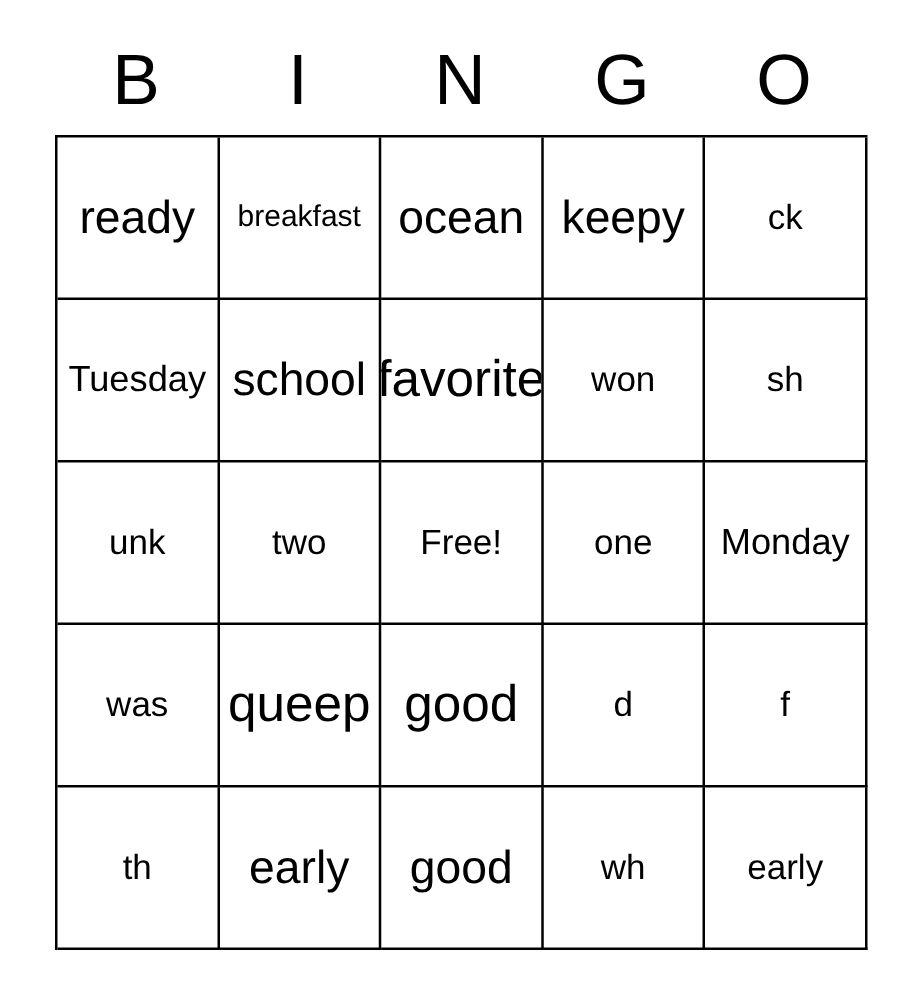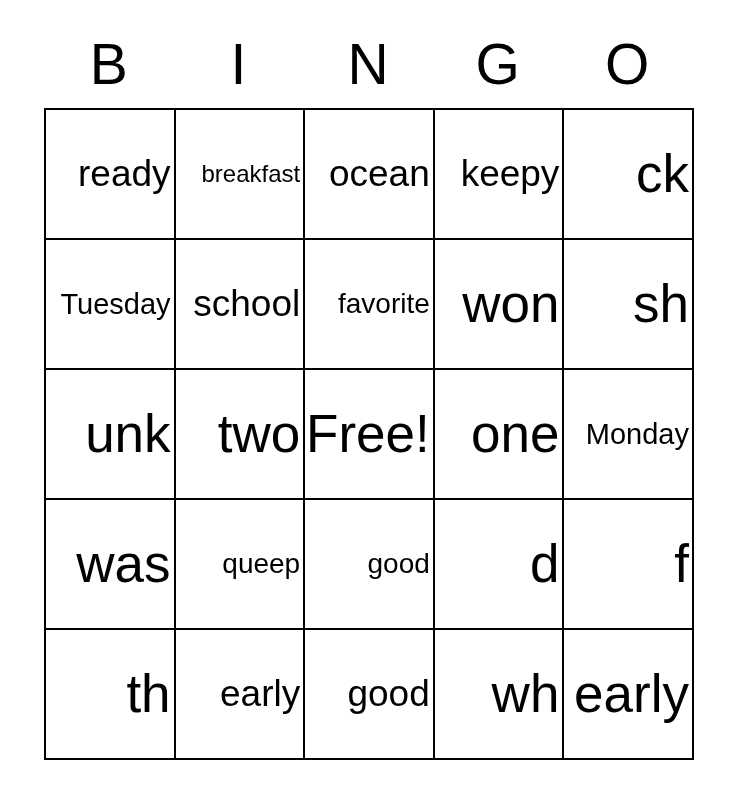--- a/index.html
+++ b/index.html
@@ -46,34 +46,34 @@
   }
   .cell {
     flex: 1 1 0;
     width: 129.2px;
     height: 130px;
     border-right: 2px solid #000;
     border-bottom: 2px solid #000;
     box-sizing: border-box;
     display: flex;
     align-items: center;
-    justify-content: flex-end;
+    justify-content: center;
     text-align: center;
     overflow: hidden;
     padding: 16px 3px;
   }
   .cell span {
     display: block;
     line-height: 1.05;
     white-space: nowrap;
   }
   
-  .fs-xl span { font-size: 53px; }
+  .fs-xl span { font-size: 28px; }
   .fs-lg span { font-size: 37px; }
-  .fs-md span { font-size: 28px; }
+  .fs-md span { font-size: 41px; }
   .fs-sm span { font-size: 29px; }
   .fs-xs span { font-size: 24px; }
 </style>
 </head>
 <body>
 
 <div class="card">
   <div class="header-row">
     <div class="header-cell">B</div>
     <div class="header-cell">I</div>

